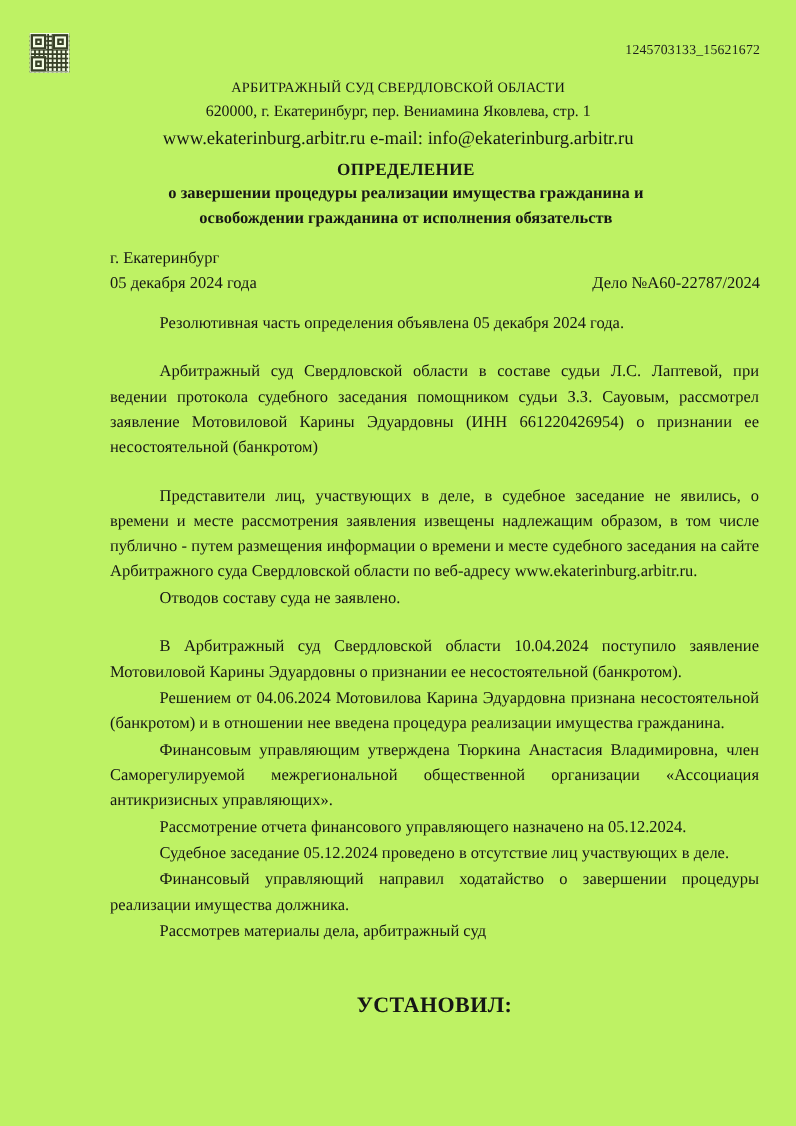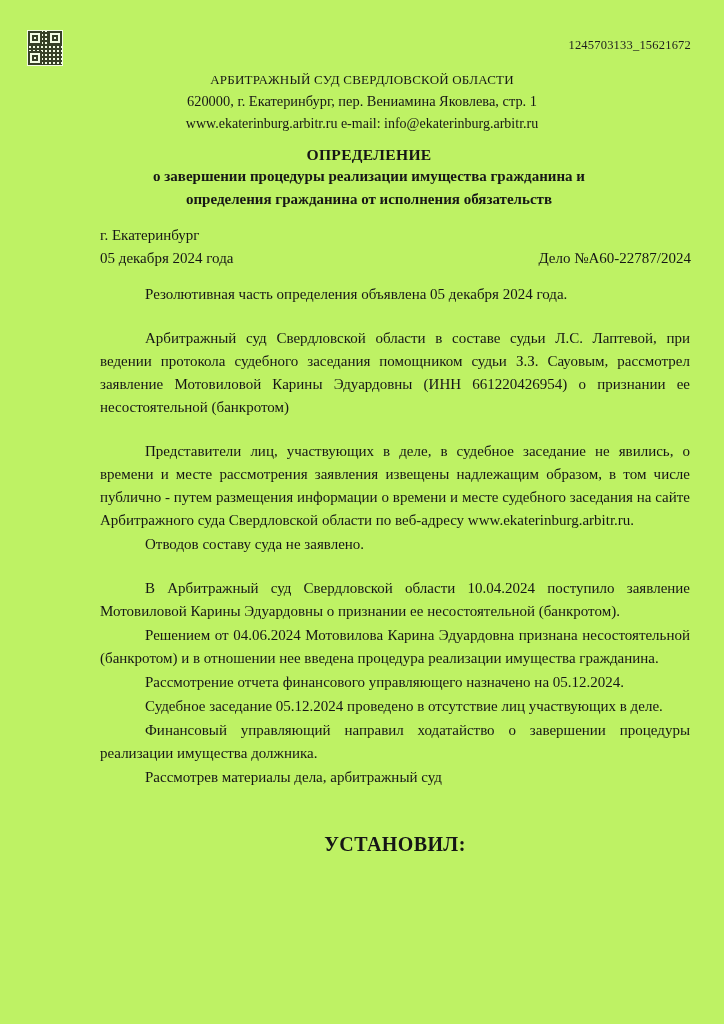--- a/index.html
+++ b/index.html
@@ -98,21 +98,21 @@
     line-height: 1.25;
     white-space: nowrap;
   }
   .court-address {
     font-size: 14.4px;
     line-height: 1.55;
     margin-top: 2px;
     white-space: nowrap;
   }
   .court-web {
-    font-size: 14px;
+    font-size: 17px;
     line-height: 1.55;
     white-space: nowrap;
   }
 
   
   .title-block {
     position: absolute;
     top: 145px;
     left: 70px;
     right: 56px;
@@ -191,21 +191,21 @@
 
   <div class="letterhead">
     <div class="court-name">АРБИТРАЖНЫЙ СУД СВЕРДЛОВСКОЙ ОБЛАСТИ</div>
     <div class="court-address">620000, г. Екатеринбург, пер. Вениамина Яковлева, стр. 1</div>
     <div class="court-web">www.ekaterinburg.arbitr.ru   e-mail: info@ekaterinburg.arbitr.ru</div>
   </div>
 
   <div class="title-block">
     <div class="doc-type">ОПРЕДЕЛЕНИЕ</div>
     <div class="doc-subtitle">о завершении процедуры реализации имущества гражданина и</div>
-    <div class="doc-subtitle">определения гражданина от исполнения обязательств</div>
+    <div class="doc-subtitle">освобождении гражданина от исполнения обязательств</div>
   </div>
 
   <div class="meta-block">
     <span class="meta-city">г. Екатеринбург</span>
     <div class="meta-row">
       <span class="meta-date">05 декабря 2024 года</span>
       <span class="meta-case">Дело №А60-22787/2024</span>
     </div>
   </div>
 
@@ -216,20 +216,21 @@
     <p class="para gap-before">Арбитражный суд Свердловской области в составе судьи Л.С. Лаптевой, при ведении протокола судебного заседания помощником судьи З.З. Сауовым, рассмотрел заявление Мотовиловой Карины Эдуардовны (ИНН 661220426954) о признании ее несостоятельной (банкротом)</p>
 
     <p class="para gap-before">Представители лиц, участвующих в деле, в судебное заседание не явились, о времени и месте рассмотрения заявления извещены надлежащим образом, в том числе публично - путем размещения информации о времени и месте судебного заседания на сайте Арбитражного суда Свердловской области по веб-адресу www.ekaterinburg.arbitr.ru.</p>
 
     <p class="para no-justify gap-small">Отводов составу суда не заявлено.</p>
 
     <p class="para gap-before">В Арбитражный суд Свердловской области 10.04.2024 поступило заявление Мотовиловой Карины Эдуардовны о признании ее несостоятельной (банкротом).</p>
 
     <p class="para gap-small">Решением от 04.06.2024 Мотовилова Карина Эдуардовна признана несостоятельной (банкротом) и в отношении нее введена процедура реализации имущества гражданина.</p>
 
+    <p class="para gap-small">Финансовым управляющим утверждена Тюркина Анастасия Владимировна, член Саморегулируемой межрегиональной общественной организации «Ассоциация антикризисных управляющих».</p>
 
     <p class="para gap-small">Рассмотрение отчета финансового управляющего назначено на 05.12.2024.</p>
 
     <p class="para gap-small">Судебное заседание 05.12.2024 проведено в отсутствие лиц участвующих в деле.</p>
 
     <p class="para gap-small">Финансовый управляющий направил ходатайство о завершении процедуры реализации имущества должника.</p>
 
     <p class="para no-justify gap-small">Рассмотрев материалы дела, арбитражный суд</p>
 
     <span class="resolution-head">УСТАНОВИЛ:</span>

